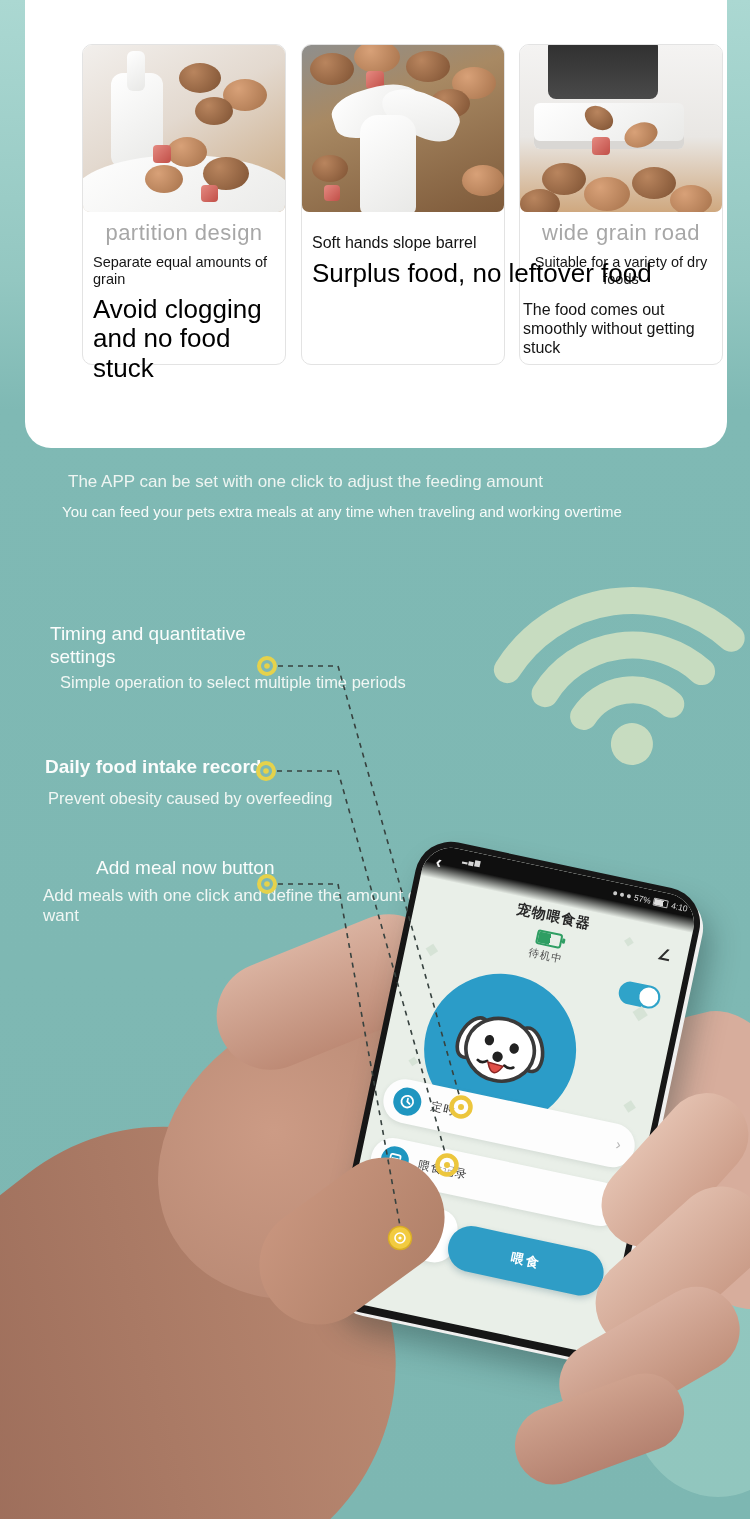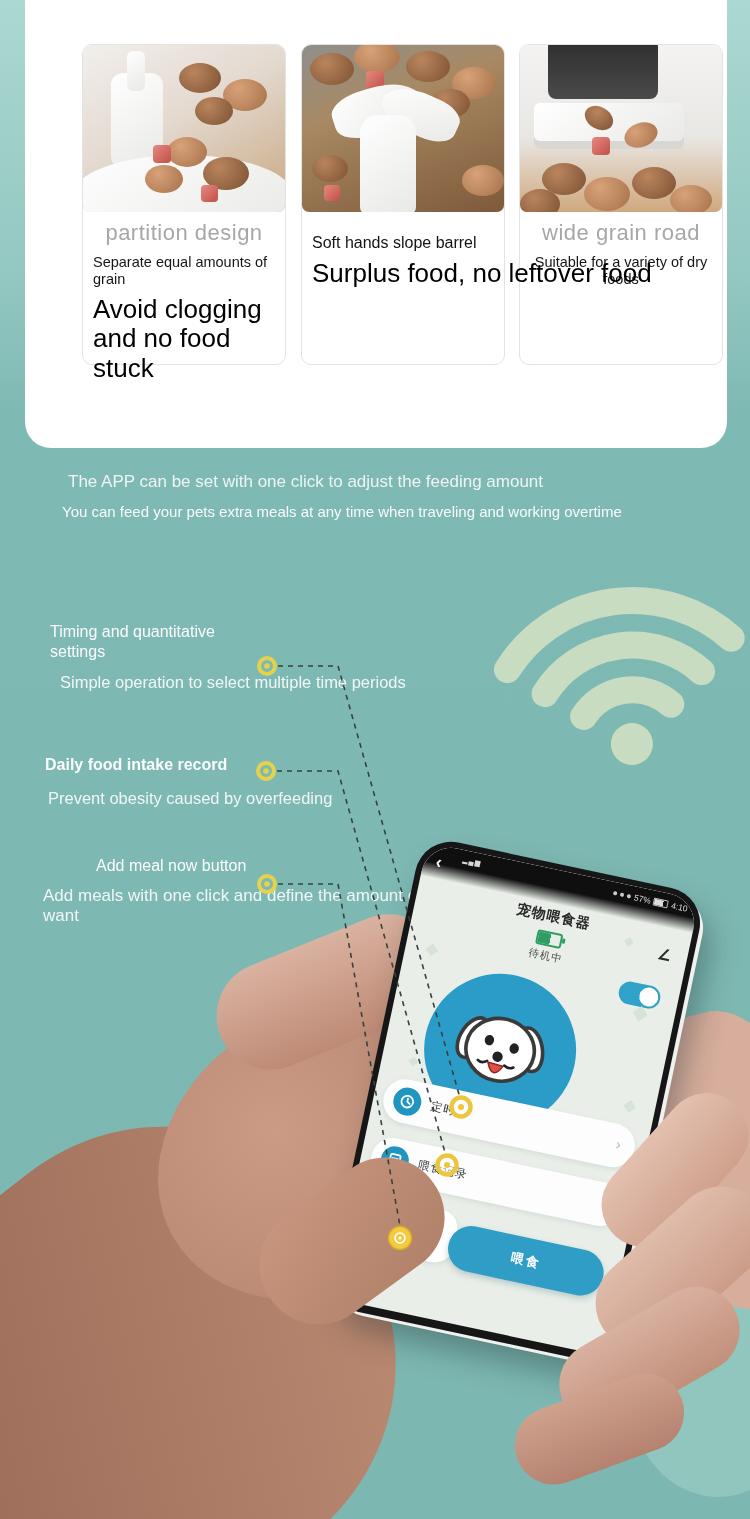--- a/index.html
+++ b/index.html
@@ -28,21 +28,21 @@
   .card-title{color:#a7a7a7;font-size:22px;line-height:1.1;letter-spacing:.5px;}
   .center{text-align:center;}
   .t-small{color:#161616;font-size:14.5px;line-height:1.15;margin-top:9px;}
   .t-med{color:#141414;font-size:16px;line-height:1.2;margin-top:12px;}
   .t-big{color:#000000;font-size:26px;line-height:1.15;margin-top:7px;}
   .nowrap{white-space:nowrap;position:relative;z-index:5;}
   .shift-left{margin-left:-7px;}
   
   .w-sub{color:#eef5f2;font-size:17px;}
   .w-head{color:#f7fbf9;font-size:15px;line-height:1.25;}
-  .feat-title{color:#fbfdfc;font-size:16px;line-height:1.22;}
+  .feat-title{color:#fbfdfc;font-size:19px;line-height:1.22;}
   .feat-desc{color:#f1f7f4;font-size:16.5px;}
   
   #wifiSvg{position:absolute;left:462px;top:548px;transform:rotate(-8deg);z-index:2;}
   .glow{position:absolute;left:628px;top:1282px;width:180px;height:215px;border-radius:50%;
         background:#9fd0c7;opacity:.6;z-index:3;}
   
   .skin{position:absolute;}
   .z-back{z-index:5}
   .z-front{z-index:15}
   
@@ -137,20 +137,21 @@
       <div class="meat" style="left:72px;top:92px;width:18px;height:18px;"></div>
       <div class="kib" style="left:22px;top:118px;width:44px;height:32px;"></div>
       <div class="kib light" style="left:64px;top:132px;width:46px;height:34px;"></div>
       <div class="kib" style="left:112px;top:122px;width:44px;height:32px;"></div>
       <div class="kib light" style="left:150px;top:140px;width:42px;height:30px;"></div>
       <div class="kib" style="left:0px;top:144px;width:40px;height:30px;"></div>
     </div>
     <div class="card-body">
       <div class="card-title center">wide grain road</div>
       <div class="t-small center">Suitable for a variety of dry foods</div>
+      <div class="t-med shift-left">The food comes out smoothly without getting stuck</div>
     </div>
   </div>
 </div>
 
 <div class="abs w-sub" style="left:68px;top:472px;">The APP can be set with one click to adjust the feeding amount</div>
 <div class="abs w-head" style="left:62px;top:503px;width:575px;">You can feed your pets extra meals at any time when traveling and working overtime</div>
 
 <div class="abs feat-title" style="left:50px;top:622px;width:218px;">Timing and quantitative settings</div>
 <div class="abs feat-desc" style="left:60px;top:673px;">Simple operation to select multiple time periods</div>
 

